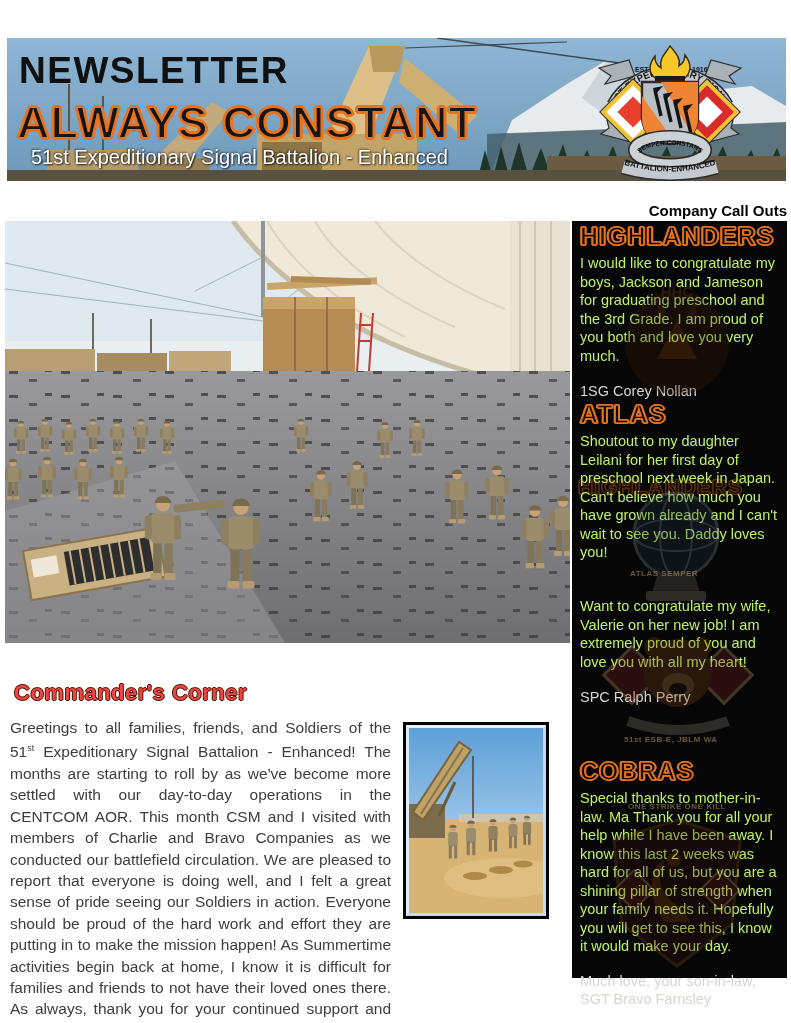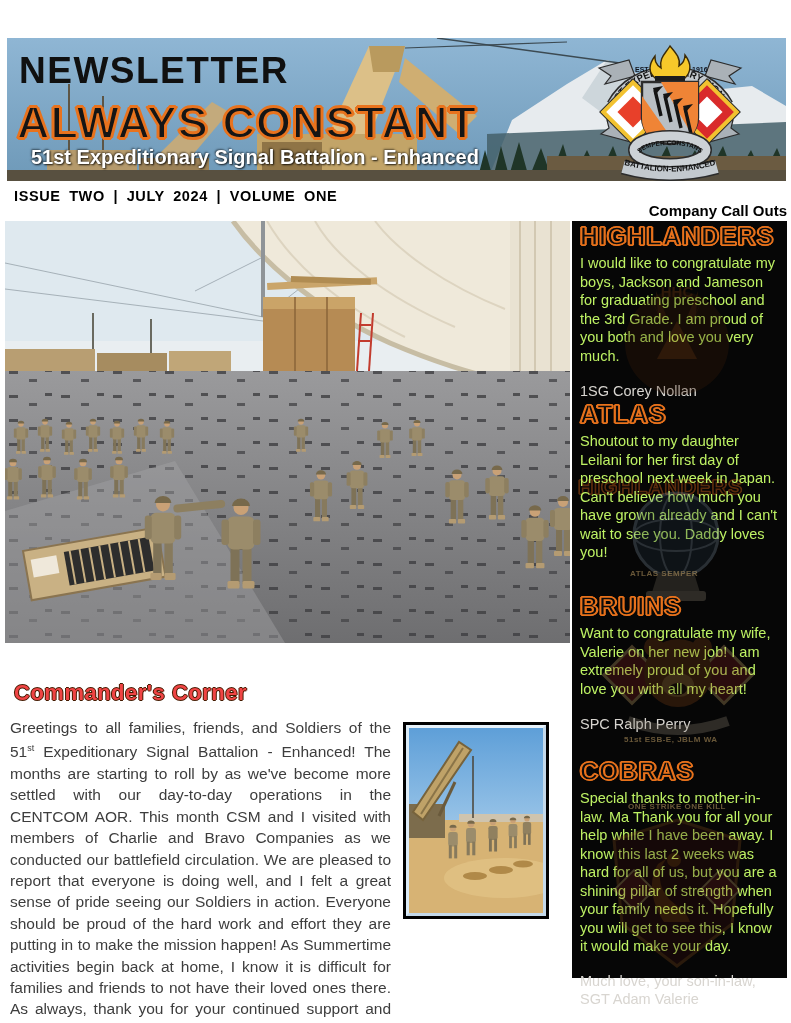--- a/index.html
+++ b/index.html
@@ -7,21 +7,21 @@
         font-family:"Liberation Sans",sans-serif;overflow:hidden;}
 
   
   .masthead{position:absolute;left:7px;top:38px;width:779px;height:143px;overflow:hidden;}
   .masthead .bg{position:absolute;left:0;top:0;}
   .mast-title{position:absolute;left:12px;top:14px;font-size:37px;font-weight:800;
               color:#101010;letter-spacing:1.5px;line-height:1;}
   .mast-sub{position:absolute;left:10px;top:62px;font-size:45px;font-weight:800;line-height:1;
             color:#151515;letter-spacing:1px;-webkit-text-stroke:2px #e8731e;
             text-shadow:-2px 0 #e8731e,2px 0 #e8731e,0 -2px #e8731e,0 2px #e8731e;}
-  .mast-tag{position:absolute;left:24px;top:108px;font-size:20px;font-weight:700;color:#fff;
+  .mast-tag{position:absolute;left:24px;top:108px;font-size:20px;font-weight:400;color:#fff;
             text-shadow:1px 1px 2px rgba(0,0,0,.85), -1px -1px 2px rgba(0,0,0,.5);}
   .crest{position:absolute;left:588px;top:0px;}
 
   
   .issue-bar{position:absolute;left:14px;top:188px;font-size:14.5px;font-weight:700;
              color:#000;letter-spacing:.6px;word-spacing:4px;}
 
   
   .main-photo{position:absolute;left:5px;top:221px;width:565px;height:422px;overflow:hidden;}
 
@@ -161,21 +161,20 @@
       </text>
 
       <path d="M28,129 Q75,142 122,129" fill="none" stroke="#2c2c2c" stroke-width="15"></path>
       <path d="M28,129 Q75,142 122,129" fill="none" stroke="#c3c9ce" stroke-width="12"></path>
       <text font-size="8" font-weight="700" fill="#111">
         <textPath href="#arcBottom" startOffset="50%" text-anchor="middle">BATTALION-ENHANCED</textPath>
       </text>
     </svg>
   </div>
 
-  <div class="issue-bar">ISSUE TWO | JULY 2024 | VOLUME ONE</div>
 
   <div class="main-photo">
     <svg width="565" height="422" viewBox="0 0 565 422">
       <defs>
         <linearGradient id="gnd" x1="0" y1="0" x2="0" y2="1">
           <stop offset="0" stop-color="#9a9a9c"></stop>
             <stop offset="1" stop-color="#6e6e70"></stop>
         </linearGradient>
         <pattern id="mat" width="52" height="24" patternUnits="userSpaceOnUse">
           <rect x="4" y="6" width="9" height="3" fill="#3e3e41"></rect>
@@ -336,21 +335,20 @@
         <g transform="translate(126,56) rotate(45)">
             <rect x="-20" y="-20" width="40" height="40" fill="#7e1f1f" stroke="#caa76a" stroke-width="3"></rect>
           </g>
         <circle cx="80" cy="54" r="34" fill="#7c3f16"></circle>
         <circle cx="56" cy="28" r="10" fill="#7c3f16"></circle>
           <circle cx="104" cy="28" r="10" fill="#7c3f16"></circle>
         <ellipse cx="80" cy="66" rx="16" ry="12" fill="#b4803f"></ellipse>
         <ellipse cx="80" cy="70" rx="9" ry="6" fill="#2a1308"></ellipse>
         <path d="M30,102 Q80,120 130,102" fill="none" stroke="#8a8272" stroke-width="10"></path>
       </svg>
-      <div class="co-name">BRUINS</div>
       <p class="co-msg">Want to congratulate my wife, Valerie on her new job! I am extremely proud of you and love you with all my heart!</p>
       <div class="wm-tiny" style="left:52px;top:142px;">51st ESB-E, JBLM WA</div>
       <p class="co-sign">SPC Ralph Perry</p>
     </div>
 
     <div class="co-section" style="top:528px;margin-top:9px;">
       <svg class="wm" style="left:30px;top:56px;" width="150" height="160" viewBox="0 0 150 160">
         <path d="M75,6 L138,26 L130,110 L75,152 L20,110 L12,26 Z" fill="#3a0f0f" stroke="#7e4a1a" stroke-width="3"></path>
         <g transform="translate(32,76) rotate(45)">
             <rect x="-14" y="-14" width="28" height="28" fill="#6e1d1d" stroke="#caa76a" stroke-width="2"></rect>
@@ -359,21 +357,21 @@
             <rect x="-14" y="-14" width="28" height="28" fill="#6e1d1d" stroke="#caa76a" stroke-width="2"></rect>
           </g>
         <path d="M75,38 C58,44 54,64 62,78 C70,92 84,94 88,108 L62,108 C52,92 44,70 56,50 Z" fill="#8a4512"></path>
         <circle cx="72" cy="46" r="7" fill="#8a4512"></circle>
       </svg>
       <div class="co-name">COBRAS</div>
       <p class="co-msg">Special thanks to mother-in-law. Ma Thank you for all your help while I have been away. I know this last 2 weeks was hard for all of us, but you are a shining pillar of strength when your family needs it. Hopefully you will get to see this, I know it would make your day.</p>
       <div class="wm-tiny" style="left:56px;top:44px;">ONE STRIKE ONE KILL</div>
       <p class="co-sign" style="margin-top:16px;">
         <span>Much love, your son-in-law,</span><br>
-        <span>SGT Adam Valerie</span>
+        <span>SGT Bravo Farnsley</span>
       </p>
     </div>
   </div>
 
   <div class="cc-title">Commander's Corner</div>
   <div class="cc-body">
     <span>Greetings to all families, friends, and Soldiers of the 51</span><sup>st</sup><span> Expeditionary Signal Battalion - Enhanced! The months are starting to roll by as we've become more settled with our day-to-day operations in the CENTCOM AOR. This month CSM and I visited with members of Charlie and Bravo Companies as we conducted our battlefield circulation. We are pleased to report that everyone is doing well, and I felt a great sense of pride seeing our Soldiers in action. Everyone should be proud of the hard work and effort they are putting in to make the mission happen! As Summertime activities begin back at home, I know it is difficult for families and friends to not have their loved ones there. As always, thank you for your continued support and sacrifice. </span><b>Always Constant!</b>
   </div>
 
   <div class="frame">

